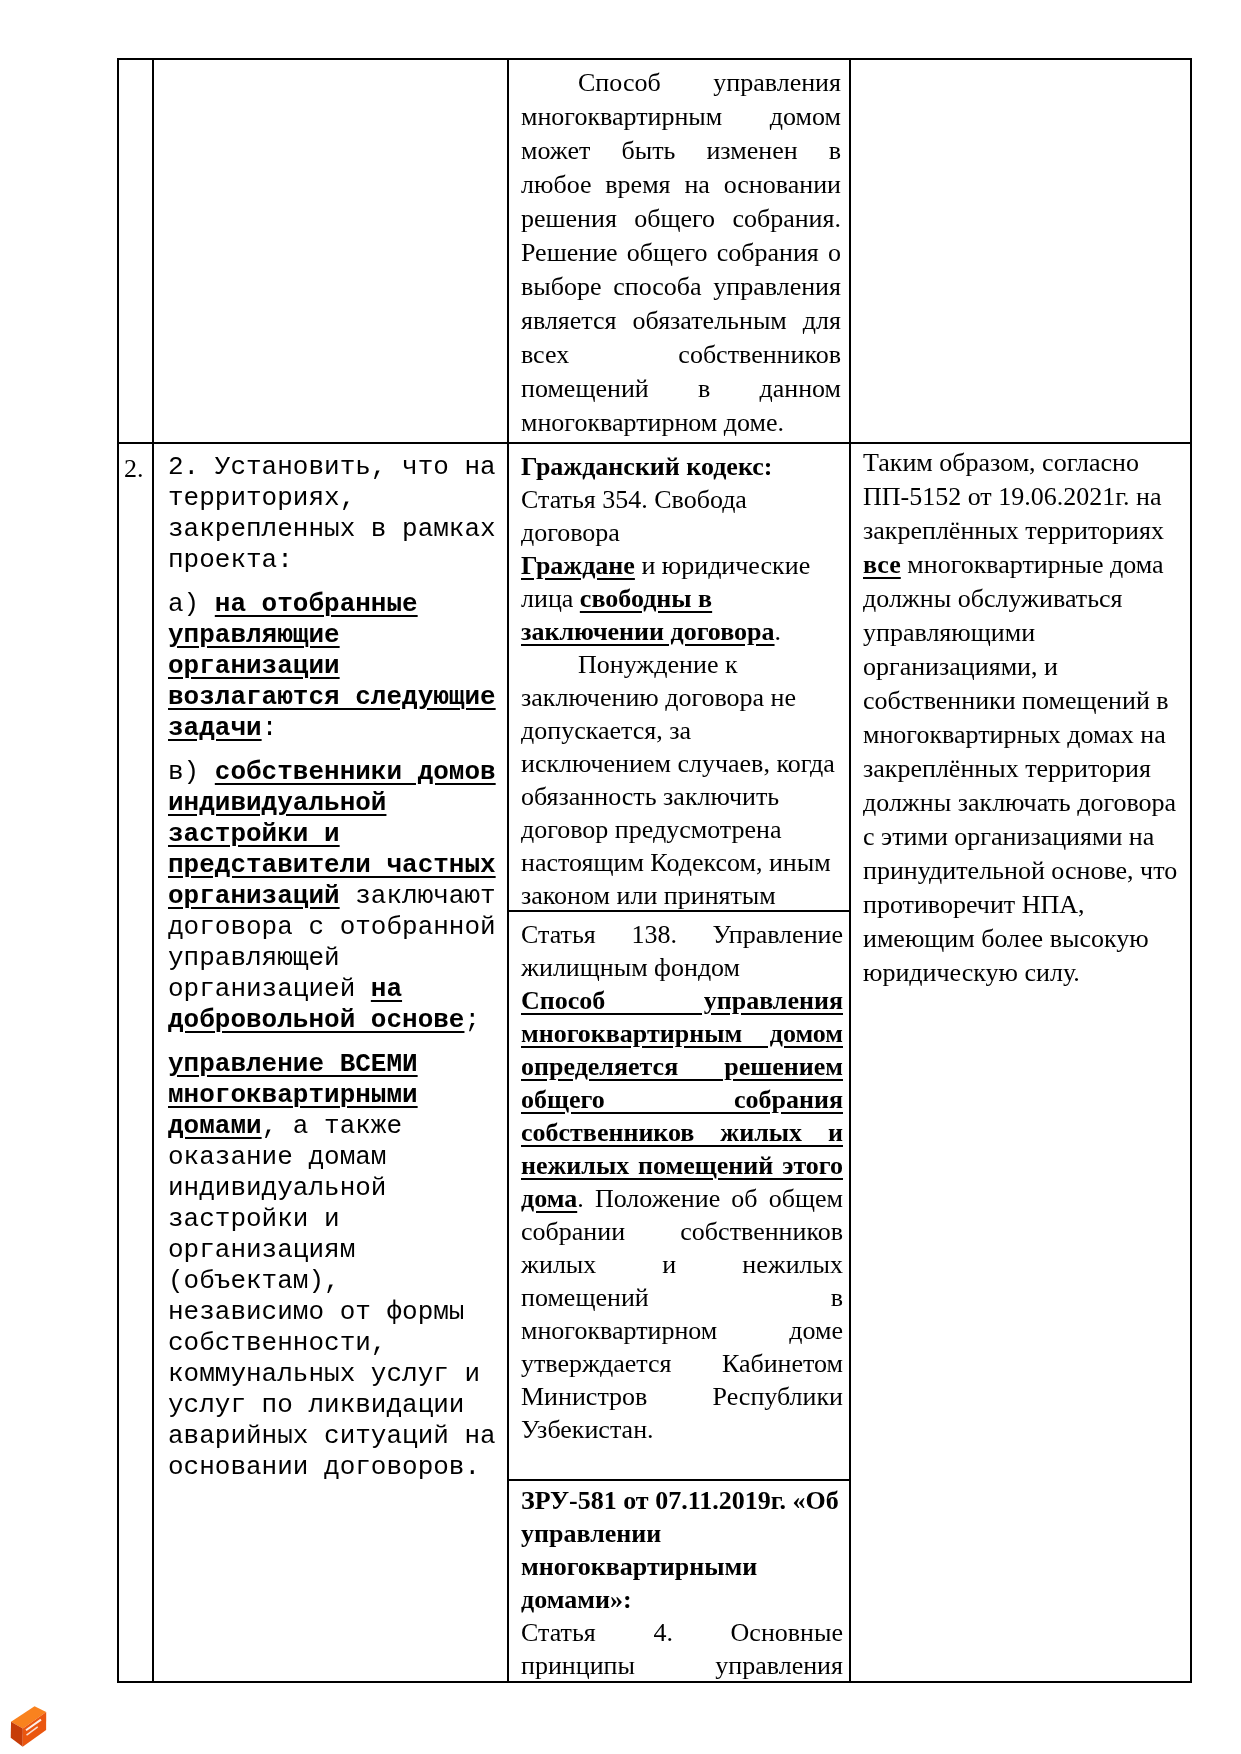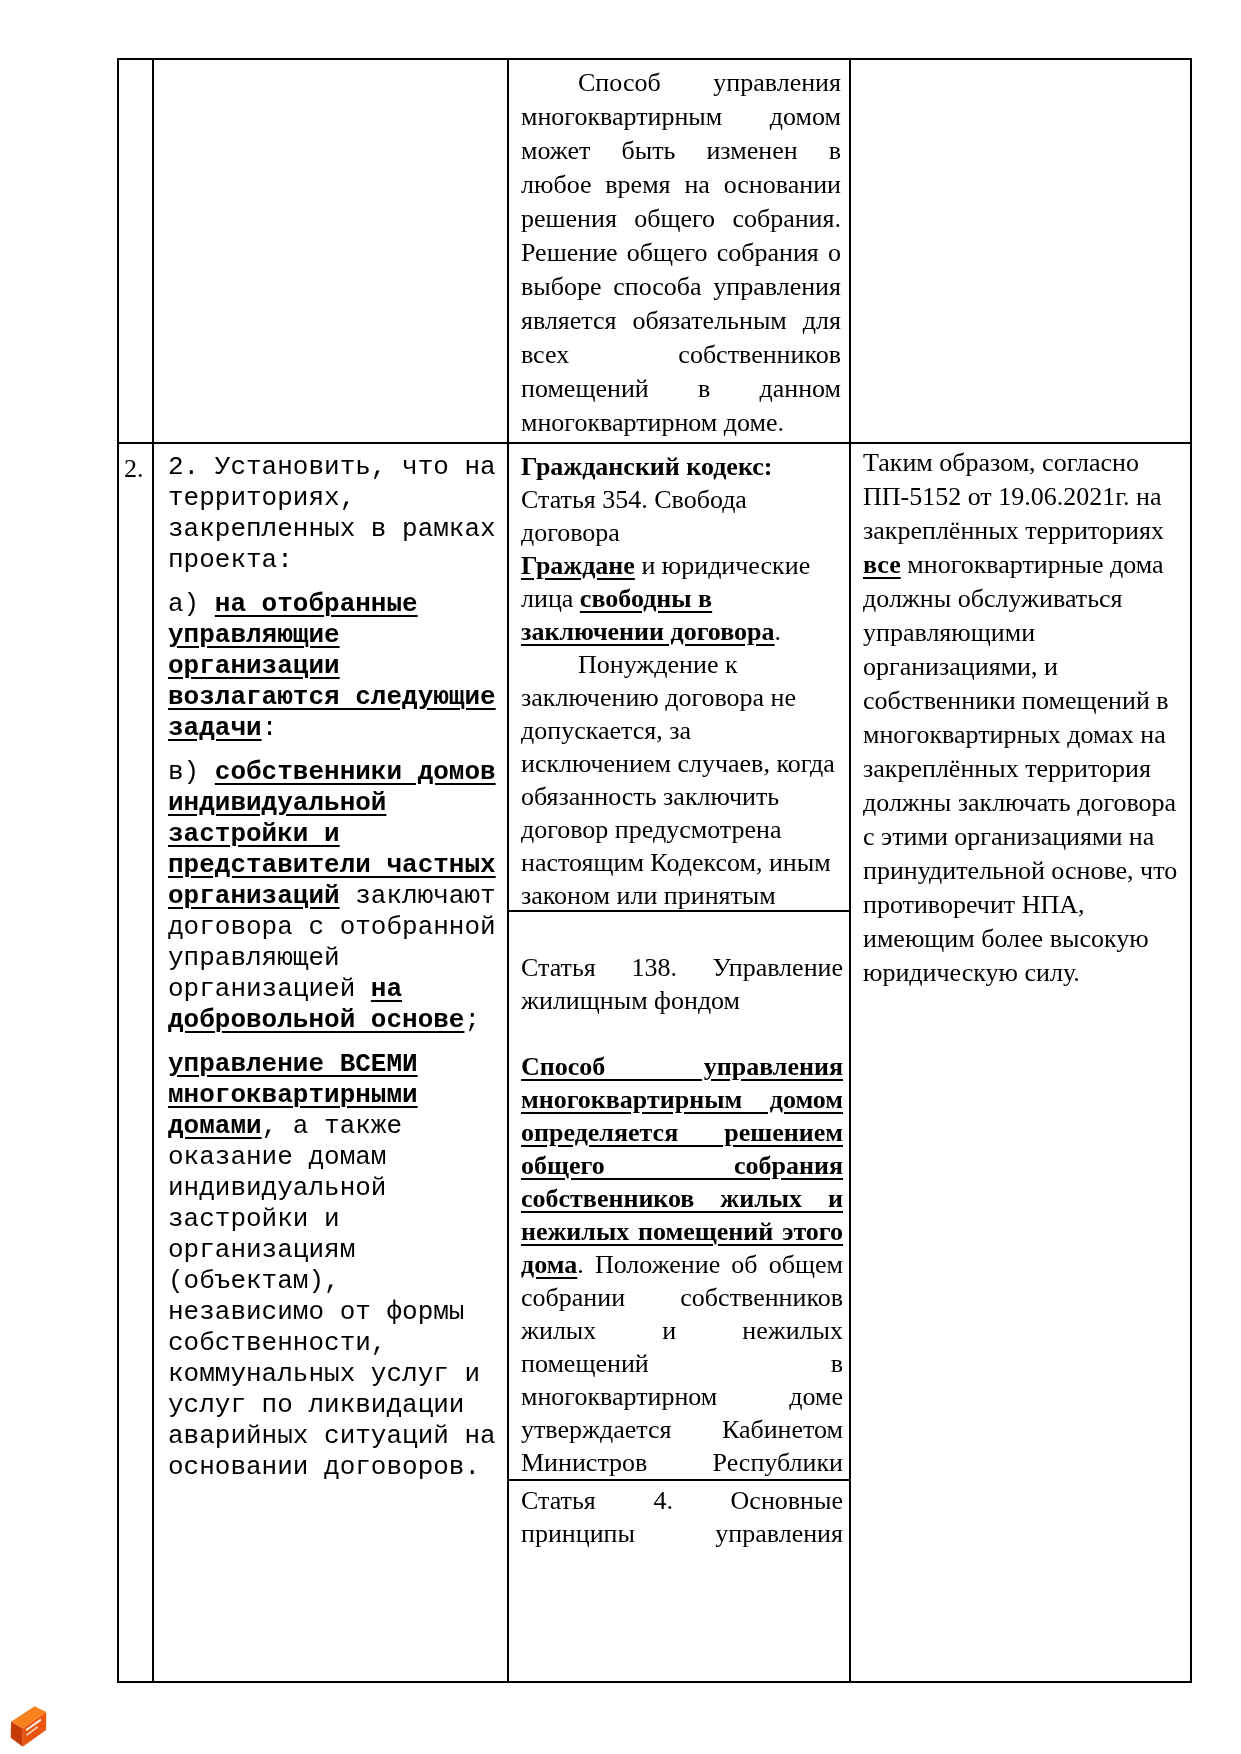--- a/index.html
+++ b/index.html
@@ -12,21 +12,21 @@
   .cell{
     position:absolute;font-size:26px;line-height:33px;overflow:hidden;
     box-sizing:border-box;
   }
   .para{margin:0;padding:0;}
   .cell .para{margin-bottom:0;}
   .gap .para{margin-bottom:13px;font-family:Liberation Mono, monospace;}
   span.b{font-weight:bold;}
   span.u{text-decoration:underline;text-decoration-thickness:2px;text-underline-offset:4px;}
   .indent{text-indent:57px;}
-  .justify{text-align:justify;margin-top:33px;}
+  .justify{text-align:justify;}
   .justify-all{text-align:justify;text-align-last:justify;}
   .justify-indent{text-align:justify;text-indent:57px;}
   #r1c3{left:509px;top:58px;width:340px;height:384px;padding:8px 8px 0 12px;line-height:34px;}
   #r2c1{left:119px;top:442px;width:33px;height:90px;padding:10px 0 0 5px;}
   #r2c2{left:154px;top:442px;width:353px;height:1239px;padding:10px 6px 0 14px;line-height:31px;}
   #r2c3a{left:509px;top:442px;width:340px;height:468px;padding:8px 6px 0 12px;border-radius:6px;}
   #r2c3b{left:509px;top:910px;width:340px;height:569px;padding:8px 6px 0 12px;}
   #r2c3c{left:509px;top:1479px;width:340px;height:202px;padding:5px 6px 0 12px;}
   #r2c4{left:851px;top:442px;width:339px;height:1239px;padding:4px 6px 0 12px;line-height:34px;}
   #watermark{position:absolute;left:4px;top:1700px;width:48px;height:52px;}
@@ -67,20 +67,21 @@
       <p class="para"><span class="b u">Граждане</span><span class=""> и юридические лица </span><span class="b u">свободны в заключении договора</span><span class="">.</span></p>
       <p class="para indent"><span class="">Понуждение к заключению договора не допускается, за исключением случаев, когда обязанность заключить договор предусмотрена настоящим Кодексом, иным законом или принятым обязательством.</span></p>
     </div>
 
   <div class="cell" id="r2c3b">
       <p class="para justify"><span class="">Статья 138. Управление жилищным фондом</span></p>
       <p class="para justify"><span class="b u">Способ управления многоквартирным домом определяется решением общего собрания собственников жилых и нежилых помещений этого дома</span><span class="">. Положение об общем собрании собственников жилых и нежилых помещений в многоквартирном доме утверждается Кабинетом Министров Республики Узбекистан.</span></p>
     </div>
 
   <div class="cell" id="r2c3c">
+      <p class="para"><span class="b ">ЗРУ-581 от 07.11.2019г.  «Об управлении многоквартирными домами»:</span></p>
       <p class="para justify-all"><span class="">Статья 4. Основные принципы управления</span></p>
     </div>
 
   <div class="cell" id="r2c4">
       <p class="para"><span class="">Таким образом, согласно ПП-5152 от 19.06.2021г. на закреплённых территориях </span><span class="b u">все</span><span class=""> многоквартирные дома должны обслуживаться управляющими организациями, и собственники помещений в многоквартирных домах на закреплённых территория должны заключать договора с этими организациями на принудительной основе, что противоречит НПА, имеющим более высокую юридическую силу.</span></p>
     </div>
 </div>
 
 <svg id="watermark" viewBox="0 0 48 52" xmlns="http://www.w3.org/2000/svg">
   <g transform="rotate(-6 24 30)">

